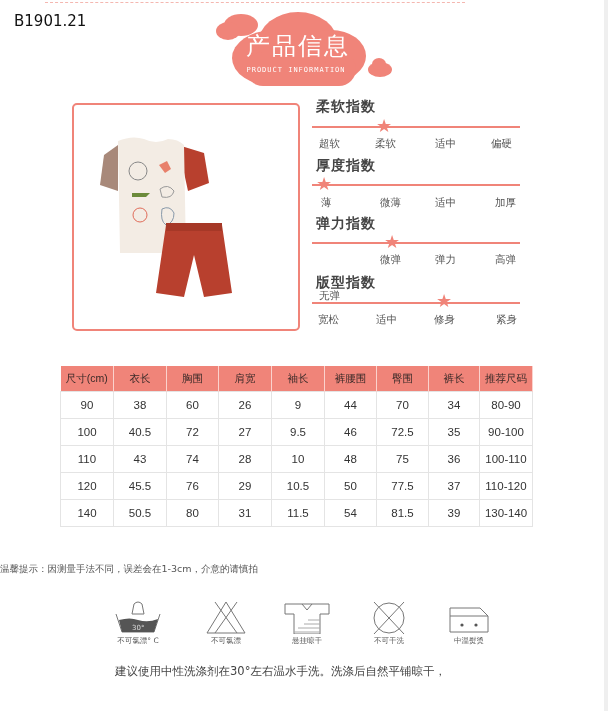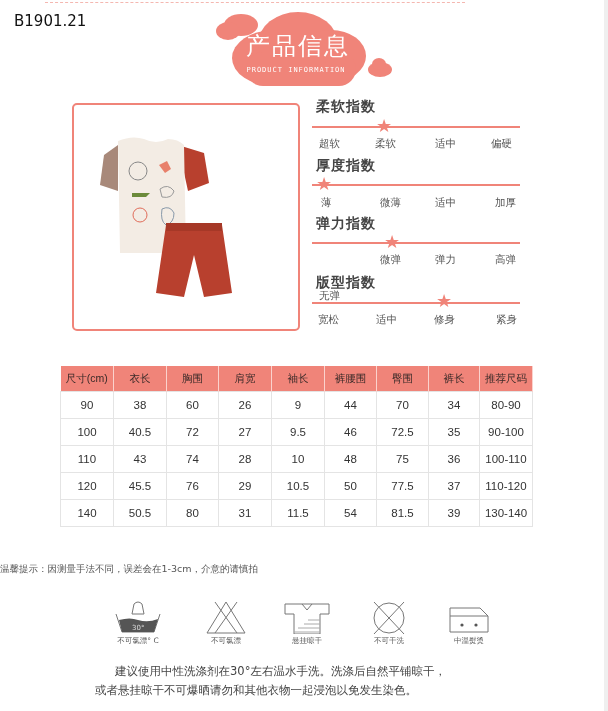--- a/index.html
+++ b/index.html
@@ -274,14 +274,13 @@
   <svg width="50" height="34" viewBox="0 0 50 34">
     <path d="M6 8 L36 8 L44 16 L44 32 L6 32 Z M6 16 L44 16" fill="none" stroke="#777" stroke-width="1"></path>
     <circle cx="18" cy="25" r="1.6" fill="#555"></circle>
       <circle cx="32" cy="25" r="1.6" fill="#555"></circle>
   </svg>
   <div class="care-label">中温熨烫</div>
 </div>
 
 <div class="advice">
   <p class="l1">建议使用中性洗涤剂在30°左右温水手洗。洗涤后自然平铺晾干，</p>
-  <p>或者悬挂晾干不可爆晒请勿和其他衣物一起浸泡以免发生染色。</p>
 </div>
 
 </body></html>

